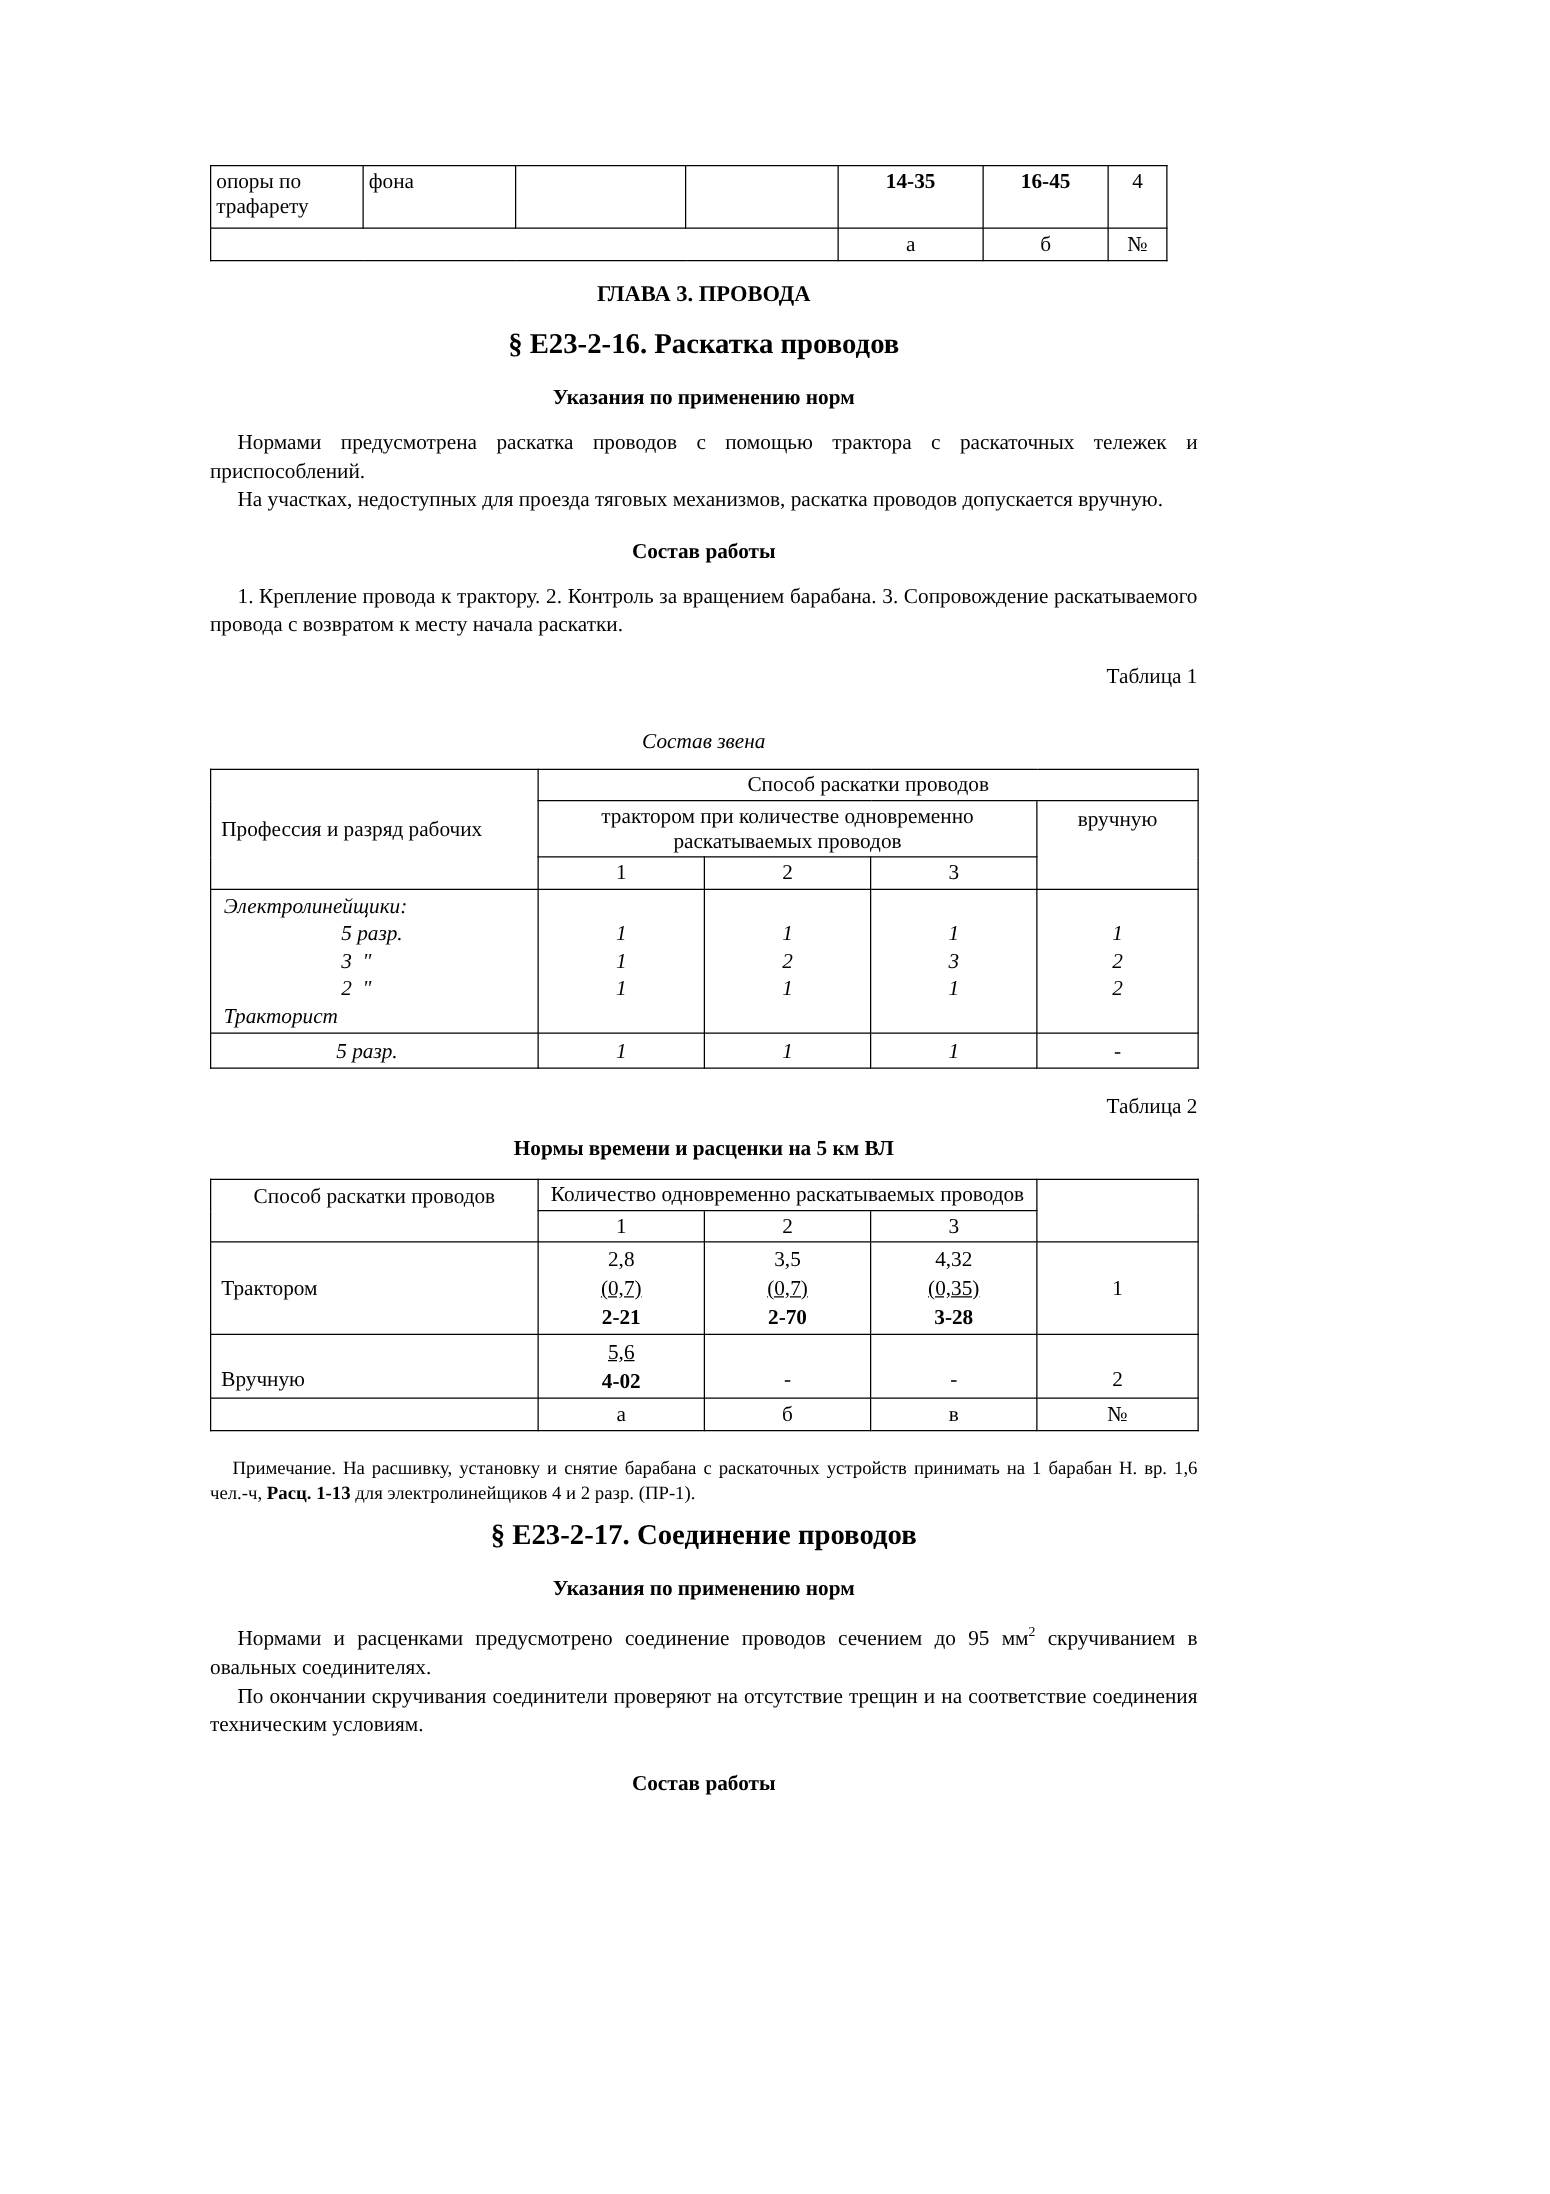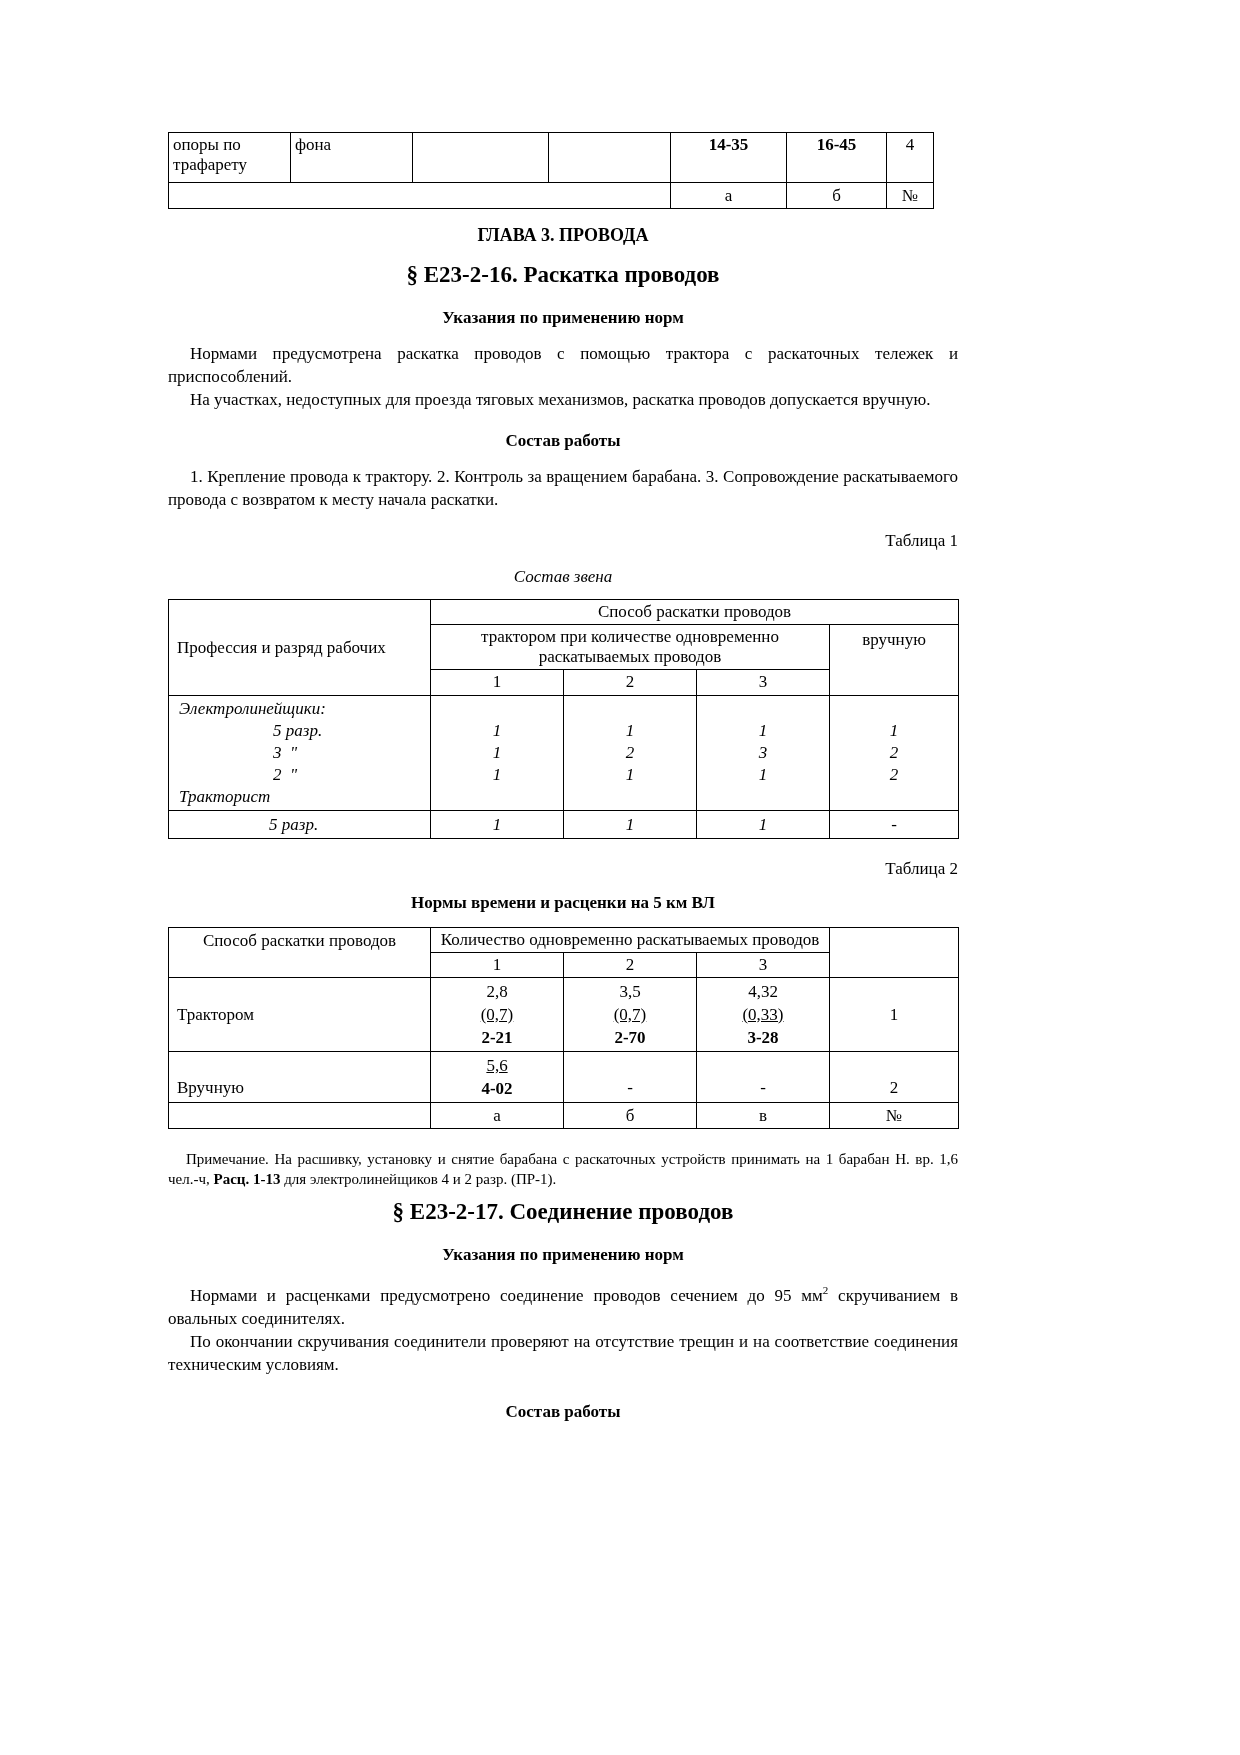--- a/index.html
+++ b/index.html
@@ -27,21 +27,21 @@
   .frag tr.letters td { height:26px; text-align:center; vertical-align:middle; }
 
   
   .chapter-title { margin-top:16px; text-align:center; font-weight:700; font-size:18px; }
   .sect-title { margin-top:16px; text-align:center; font-weight:700; font-size:23px; }
   .sect-title.s17 { margin-top:10px; }
   .guidance-heading, .work-heading { margin-top:20px; text-align:center; font-weight:700;font-family:Liberation Serif, serif; }
   .para { text-align:justify; text-indent:22px; line-height:23px; }
   .para.first { margin-top:14px; }
   .tbl-caption { margin-top:20px; text-align:right; }
-  .tbl-title-it { margin-top:16px; text-align:center; font-style:italic; }
+  .tbl-title-it { margin-top:32px; text-align:center; font-style:italic; }
   .tbl-title-b { margin-top:14px; text-align:center; font-weight:700; }
 
   
   .t1 { width:790px; margin-top:12px; }
   .t1 td { text-align:center; }
   .t1 .profession { vertical-align:middle; text-align:left; padding-left:8px; }
   .t1 .manual { vertical-align:top; padding-top:5px; }
   .t1 .numrow td { height:26px; }
   .ln { height:22px; line-height:22px; }
   .lbl { text-align:left; padding-left:6px; white-space:pre; }
@@ -209,21 +209,21 @@
             <div class="ln2 ul">(0,7)</div>
             <div class="ln2 b">2-21</div>
           </td>
           <td>
             <div class="ln2">3,5</div>
             <div class="ln2 ul">(0,7)</div>
             <div class="ln2 b">2-70</div>
           </td>
           <td>
             <div class="ln2">4,32</div>
-            <div class="ln2 ul">(0,33)</div>
+            <div class="ln2 ul">(0,35)</div>
             <div class="ln2 b">3-28</div>
           </td>
           <td class="crew-mid">1</td>
         </tr>
         <tr>
           <td class="rowlbl-bot">Вручную</td>
           <td>
             <div class="ln2 ul">5,6</div>
             <div class="ln2 b">4-02</div>
           </td>

